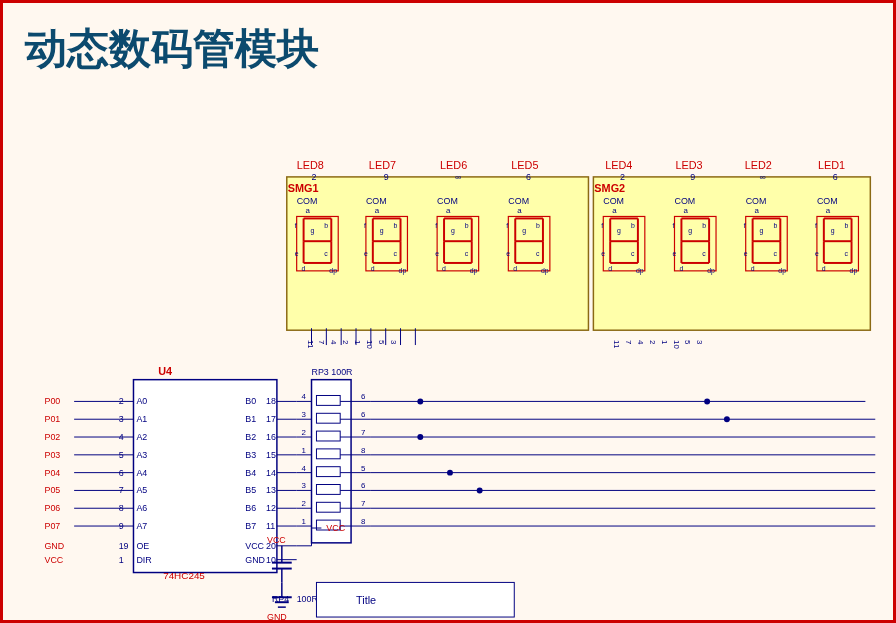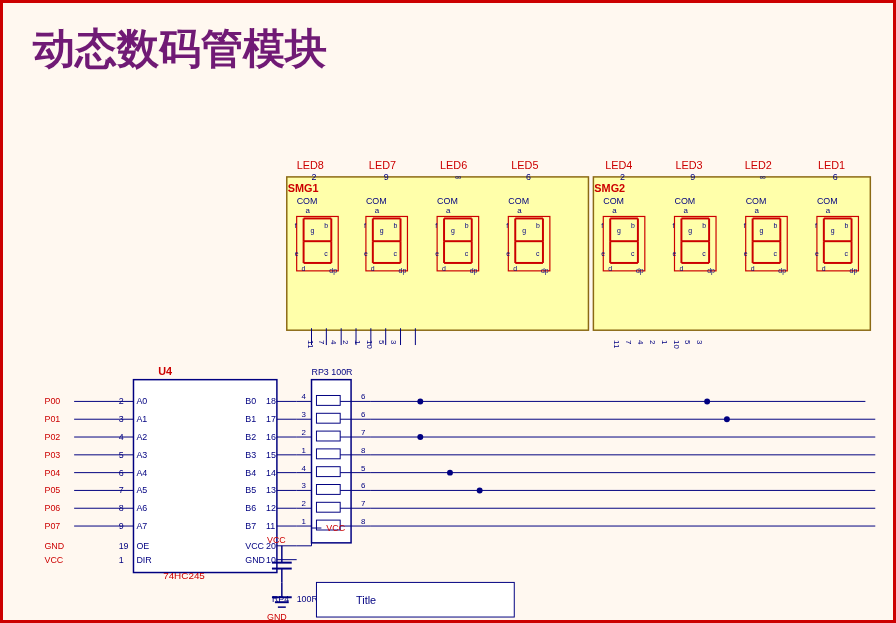--- a/index.html
+++ b/index.html
@@ -7,24 +7,24 @@
       width: 896px;
       height: 623px;
       background: #fff8f0;
       border: 3px solid #cc0000;
       font-family: Arial, sans-serif;
       overflow: hidden;
       position: relative;
     }
 
     .title {
-      color: #701a75;
+      color: #0c4a6e;
       font-size: 42px;
       font-weight: bold;
-      padding: 18px 30px;
+      padding: 18px 22px;
       font-family: Liberation Serif, serif;
     }
 
     .schematic-area {
       position: absolute;
       top: 75px;
       left: 0;
       width: 100%;
       height: calc(100% - 75px);
     }

